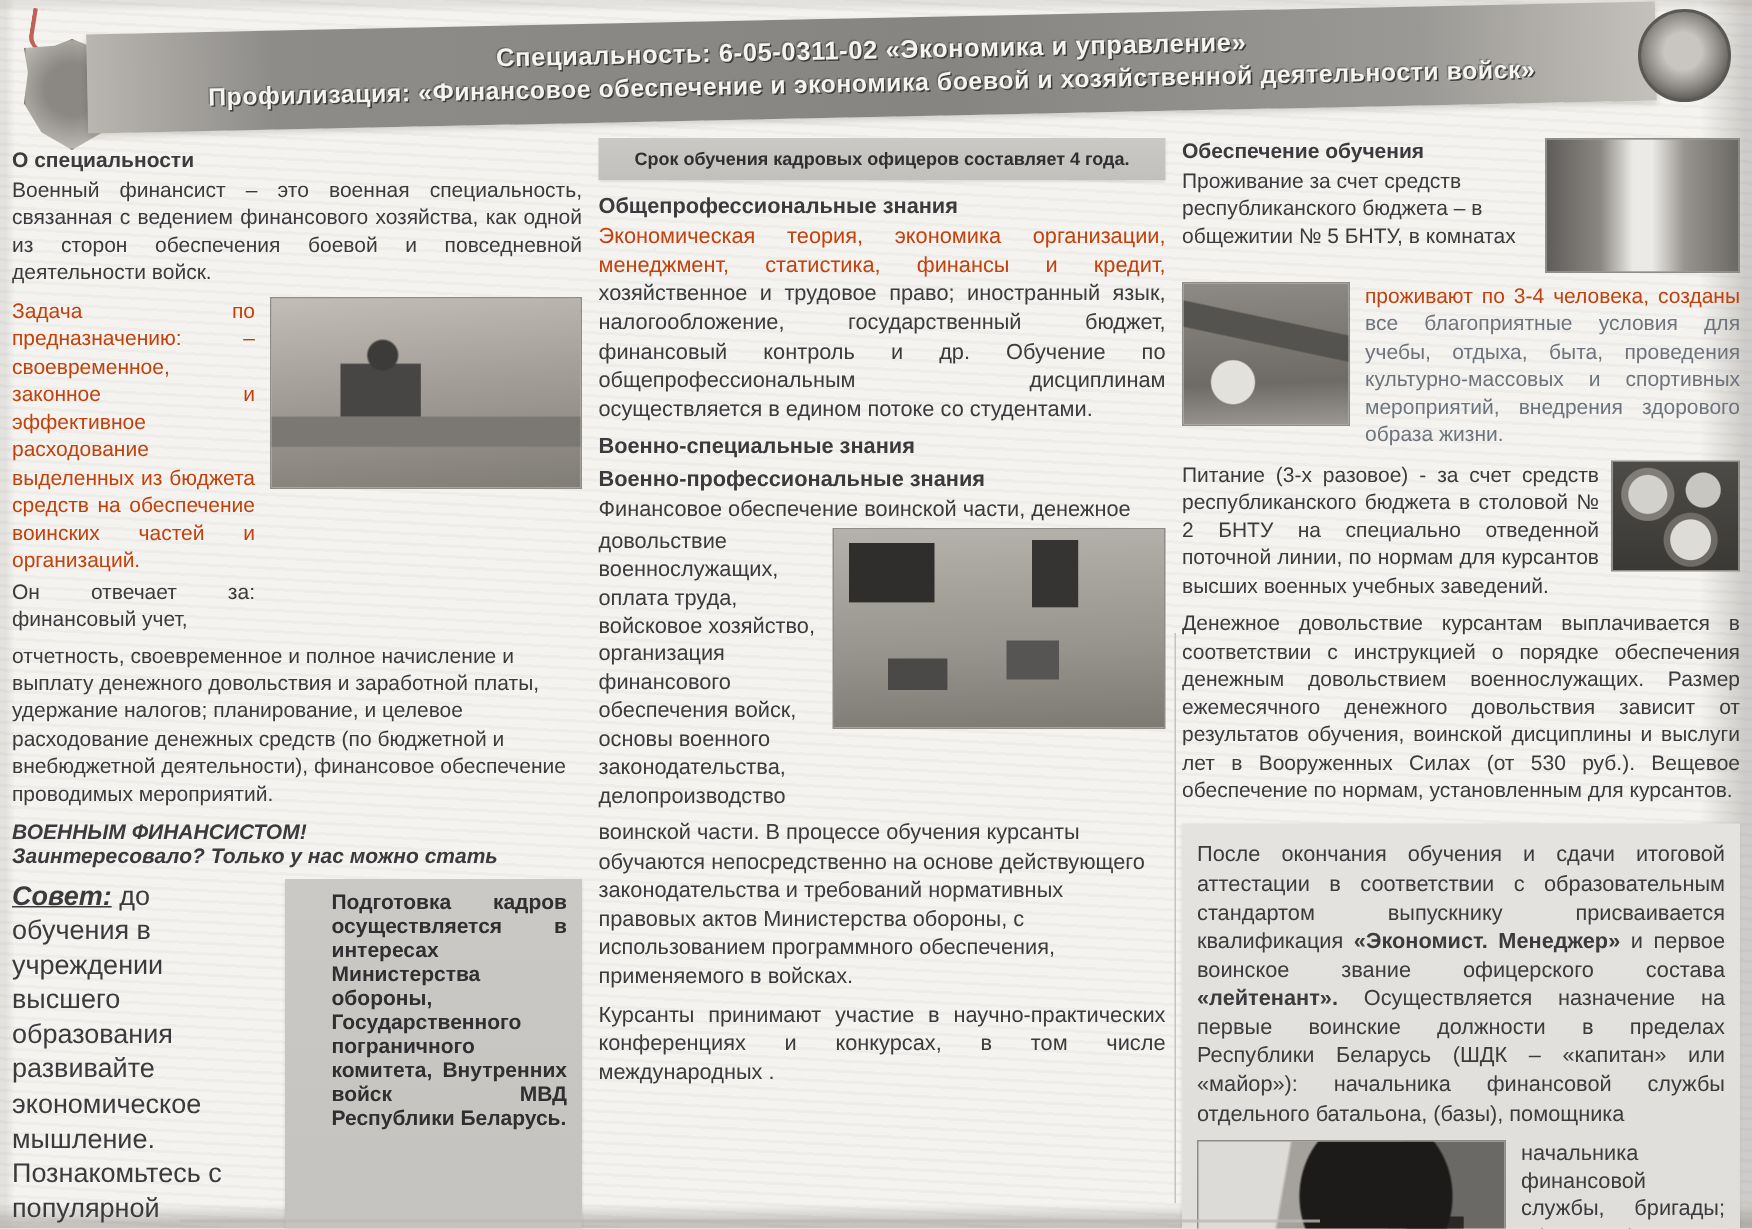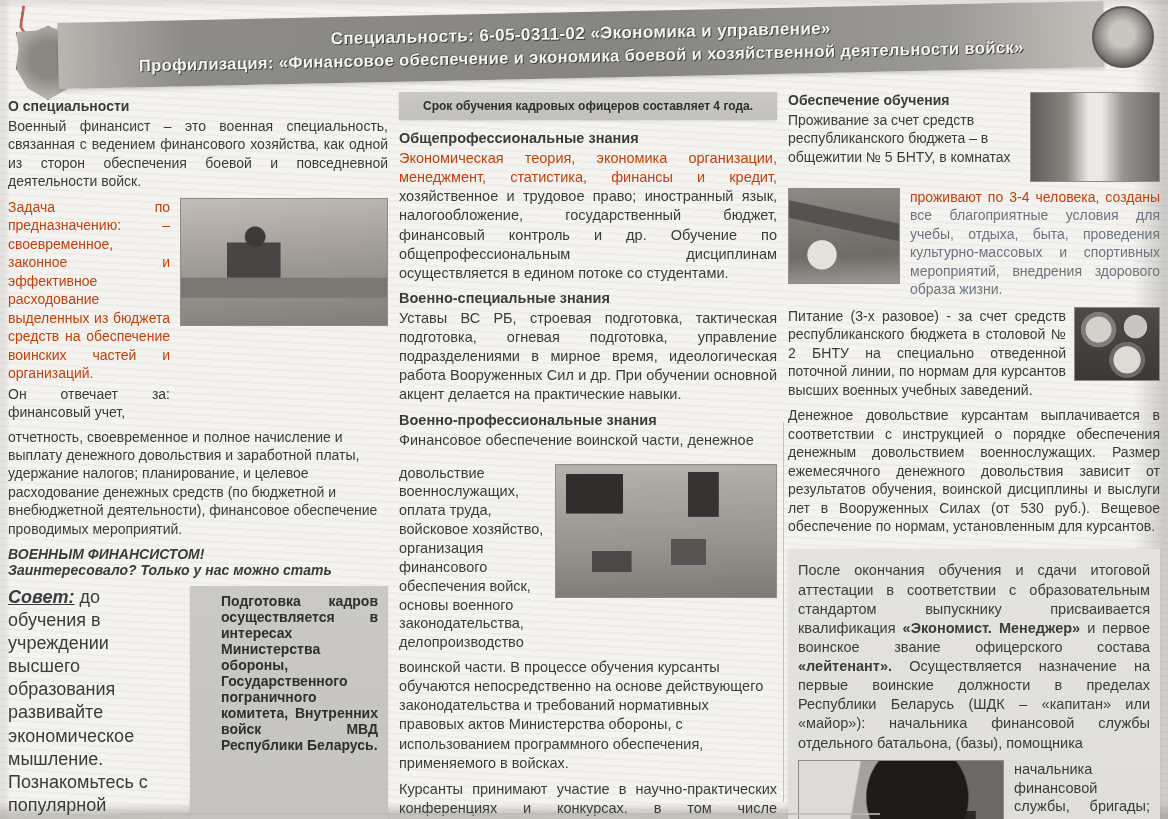--- a/index.html
+++ b/index.html
@@ -170,23 +170,22 @@
       </div>
     </div>
 
   </div>
 
   <div class="col col-mid">
     <div class="box-gray box-duration">Срок обучения кадровых офицеров составляет 4 года.</div>
     <div class="h">Общепрофессиональные знания</div>
     <p><span class="faded">Экономическая теория, экономика организации, менеджмент, статистика, финансы и кредит,</span><span> хозяйственное и трудовое право; иностранный язык, налогообложение, государственный бюджет, финансовый контроль и др. Обучение по общепрофессиональным дисциплинам осуществляется в едином потоке со студентами.</span></p>
     <div class="h">Военно-специальные знания</div>
-    <p>Уставы ВС РБ, строевая подготовка, тактическая подготовка, огневая подготовка, управление подразделениями в мирное время, идеологическая работа Вооруженных Сил и др. При обучении основной акцент делается на практические навыки.</p>
     <div class="h">Военно-профессиональные знания</div>
-    <p style="margin-bottom:14px;text-align:left;">Финансовое обеспечение воинской части, денежное</p>
+    <p style="margin-bottom:2px;text-align:left;">Финансовое обеспечение воинской части, денежное</p>
     <div class="row">
       <div class="grow narrow" style="text-align:left;">довольствие военнослужащих, оплата труда, войсковое хозяйство, организация финансового обеспечения войск, основы военного законодательства, делопроизводство</div>
       <div class="ph ph-class"></div>
     </div>
     <p style="text-align:left;">воинской части. В процессе обучения курсанты обучаются непосредственно на основе действующего законодательства и требований нормативных правовых актов Министерства обороны, с использованием программного обеспечения, применяемого в войсках.</p>
     <p>Курсанты принимают участие в научно-практических конференциях и конкурсах, в том числе международных .</p>
 
   </div>
 
   <div class="col col-right">

